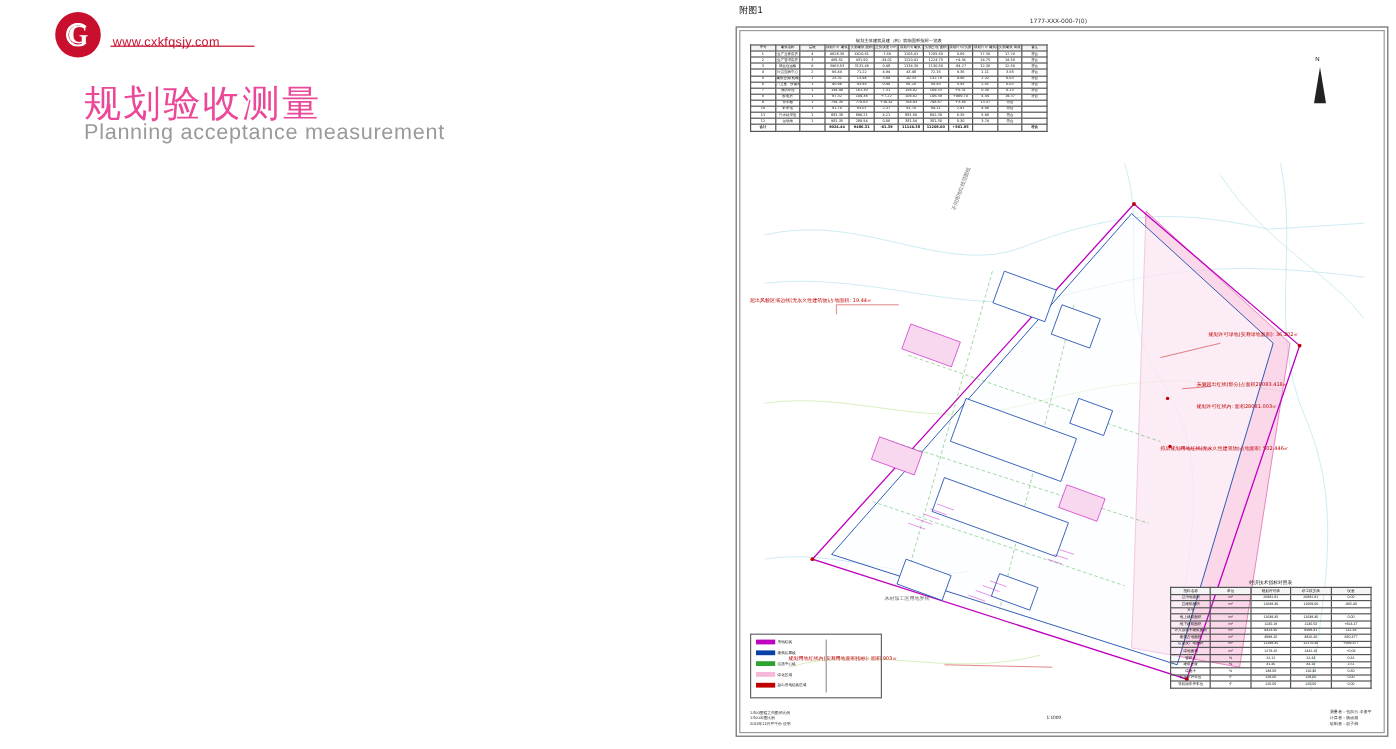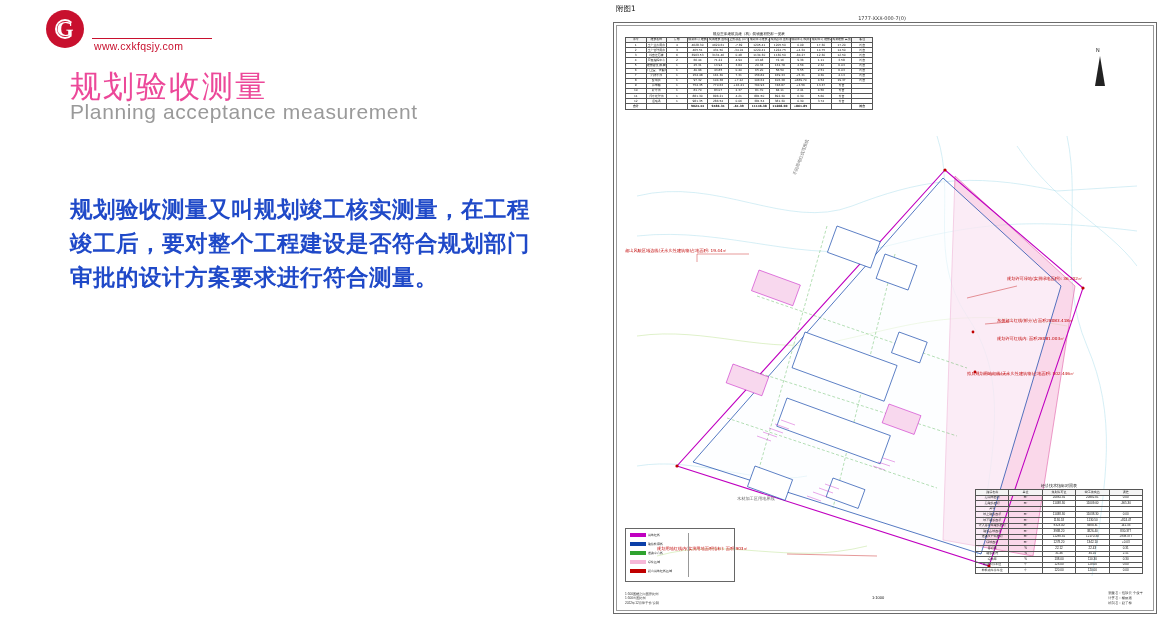--- a/index.html
+++ b/index.html
@@ -62,21 +62,21 @@
     position: absolute;
     left: 46px; top: 2px;
     font-size: 25px;
     font-weight: bold;
     color: #c8102e;
     letter-spacing: 1px;
     font-family: "DejaVu Sans", sans-serif;
   }
   .logo-url {
     position: absolute;
-    left: 48px; top: 32px;
+    left: 48px; top: 21px;
     font-size: 10.5px;
     color: #c8102e;
     letter-spacing: 0.3px;
   }
   .logo-underline {
     position: absolute;
     left: 46px; top: 30px;
     width: 120px;
     height: 1px;
     background: #c8102e;
@@ -86,21 +86,21 @@
     position: absolute;
     left: 70px; top: 66px;
     font-size: 31px;
     color: #ec4899;
     letter-spacing: 2px;
     font-family: "DejaVu Sans", sans-serif;
   }
   .title-en {
     position: absolute;
     left: 70px; top: 100px;
-    font-size: 21px;
+    font-size: 18px;
     color: #9a9a9a;
     letter-spacing: 0.6px;
     font-family: "Liberation Sans", sans-serif;
   }
 
   .body-text {
     position: absolute;
     left: 70px; top: 192px;
     width: 470px;
     font-size: 22.5px;
@@ -308,21 +308,20 @@
 
     <div class="logo-block">
       <div class="logo-mark">G</div>
       <div class="logo-underline"></div>
       <div class="logo-url">www.cxkfqsjy.com</div>
     </div>
 
     <div class="title-cn">规划验收测量</div>
     <div class="title-en">Planning acceptance measurement</div>
 
-    <div class="body-text">规划验收测量又叫规划竣工核实测量，在工程竣工后，要对整个工程建设是否符合规划部门审批的设计方案要求进行符合测量。</div>
   </div>
 
   <div class="drawing">
 
     <div class="fig-label">附图1</div>
     <div class="dwg-subtitle">1777-XXX-000-7(0)</div>
 
     <div class="sheet-border"></div>
 
     <div class="sheet-inner">

